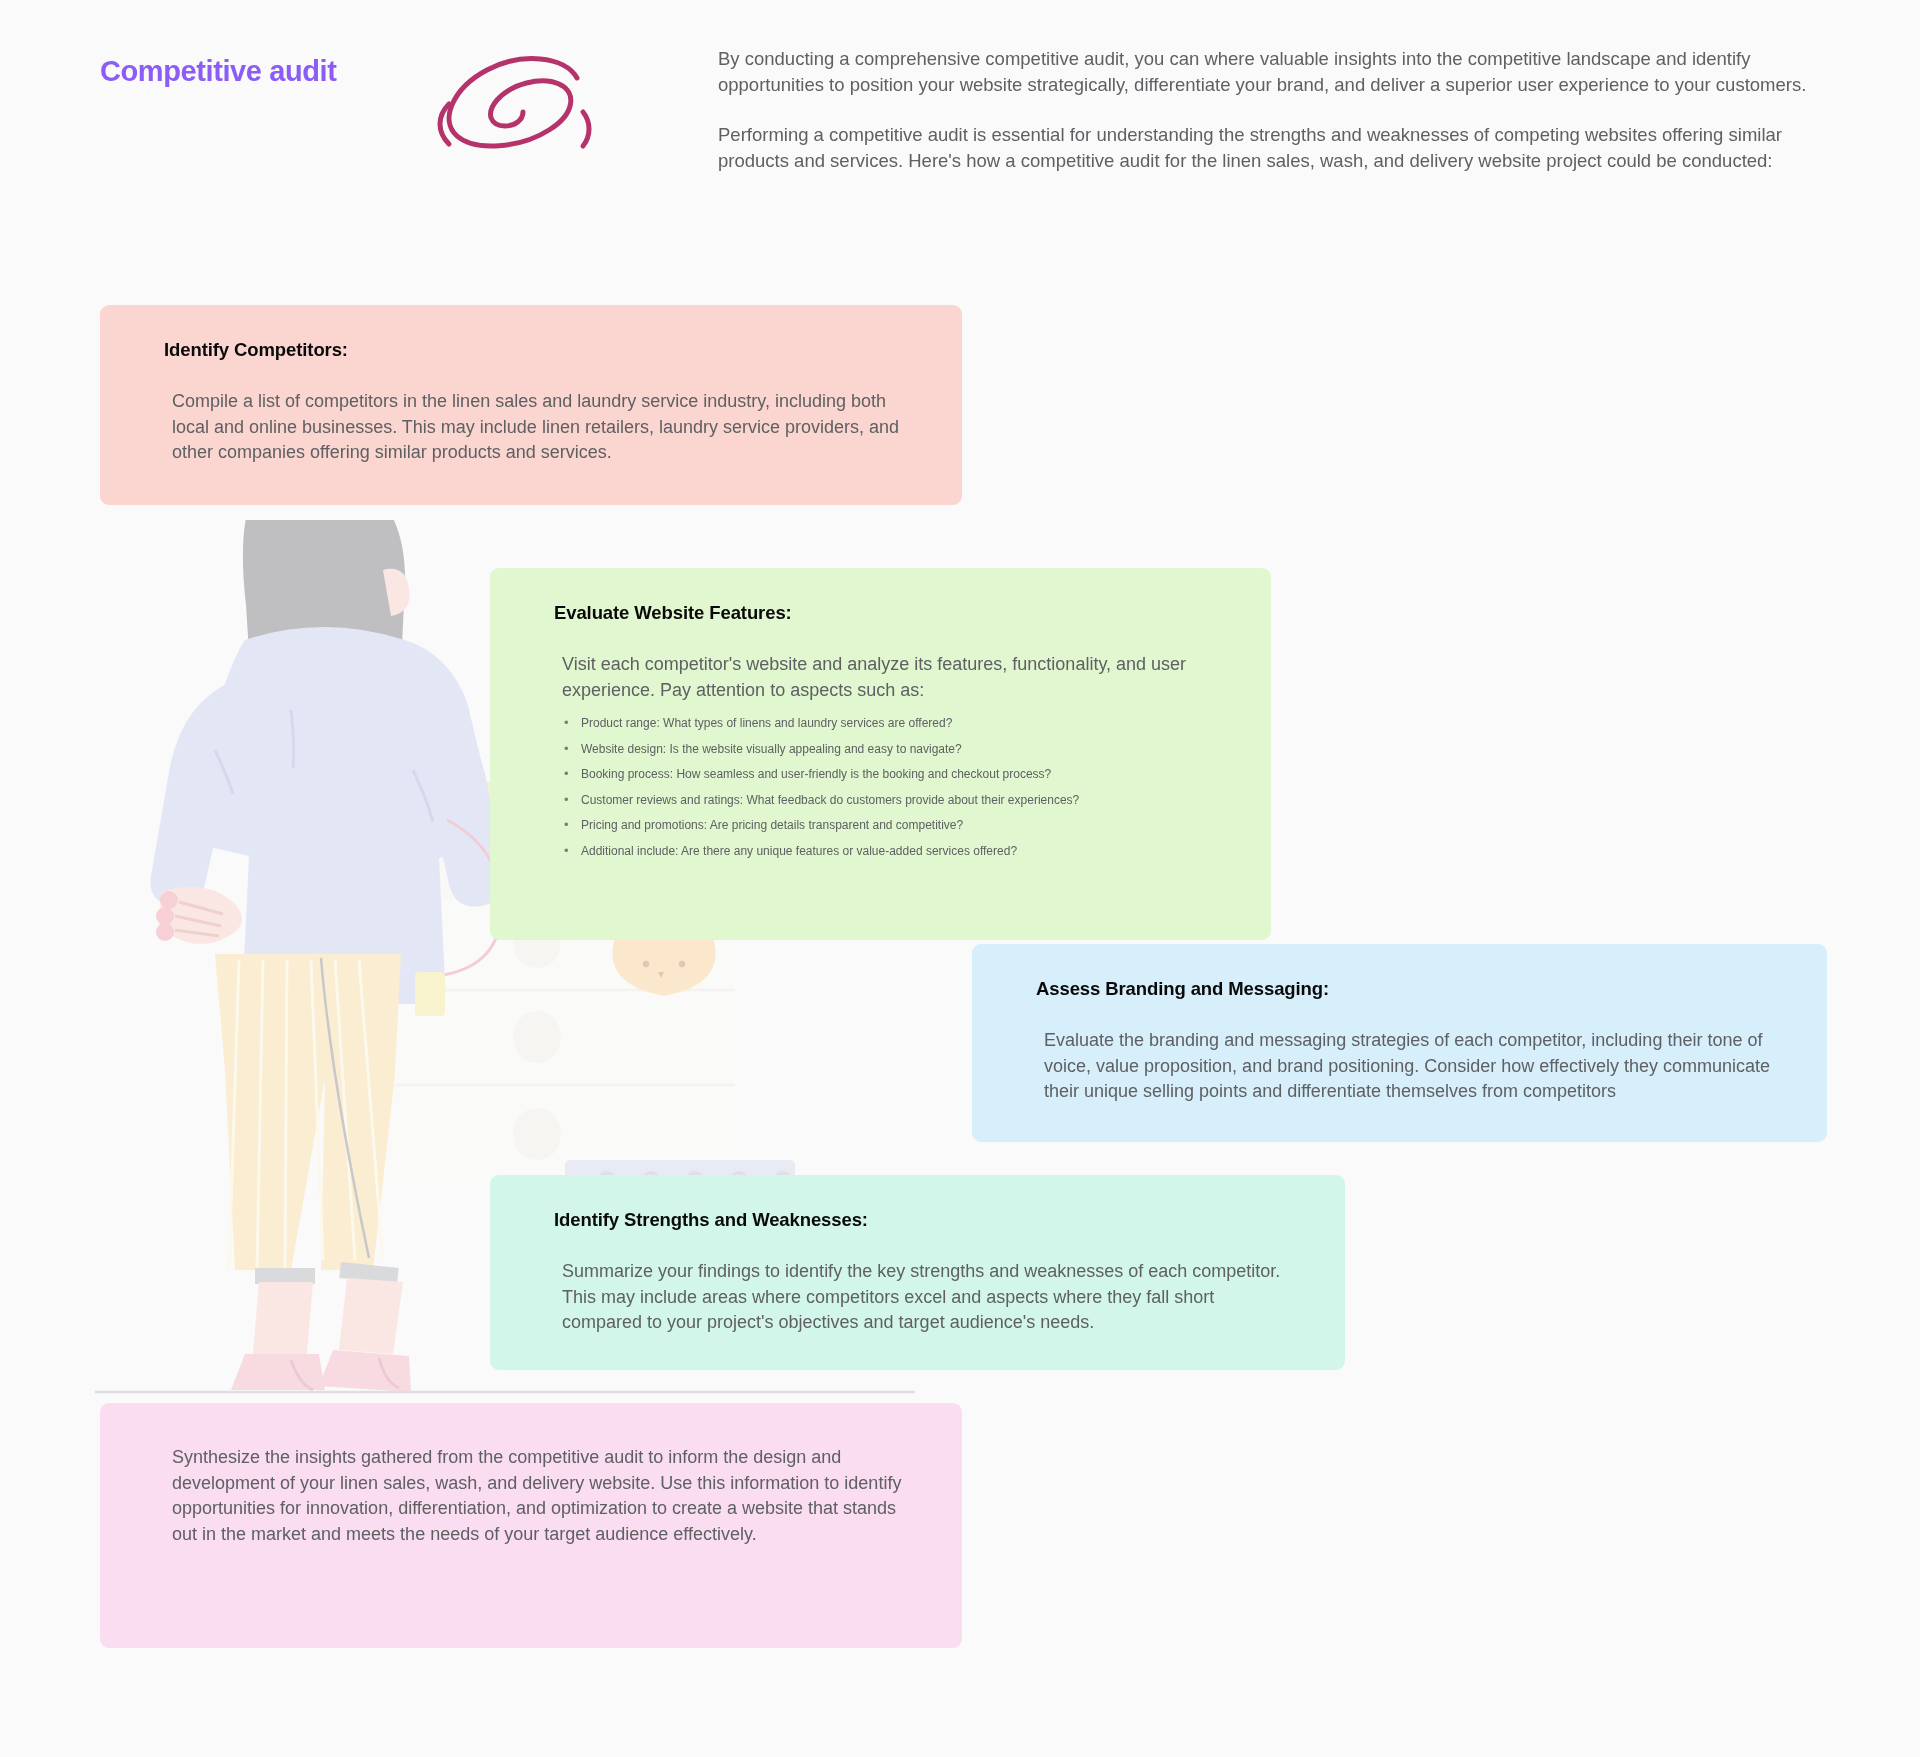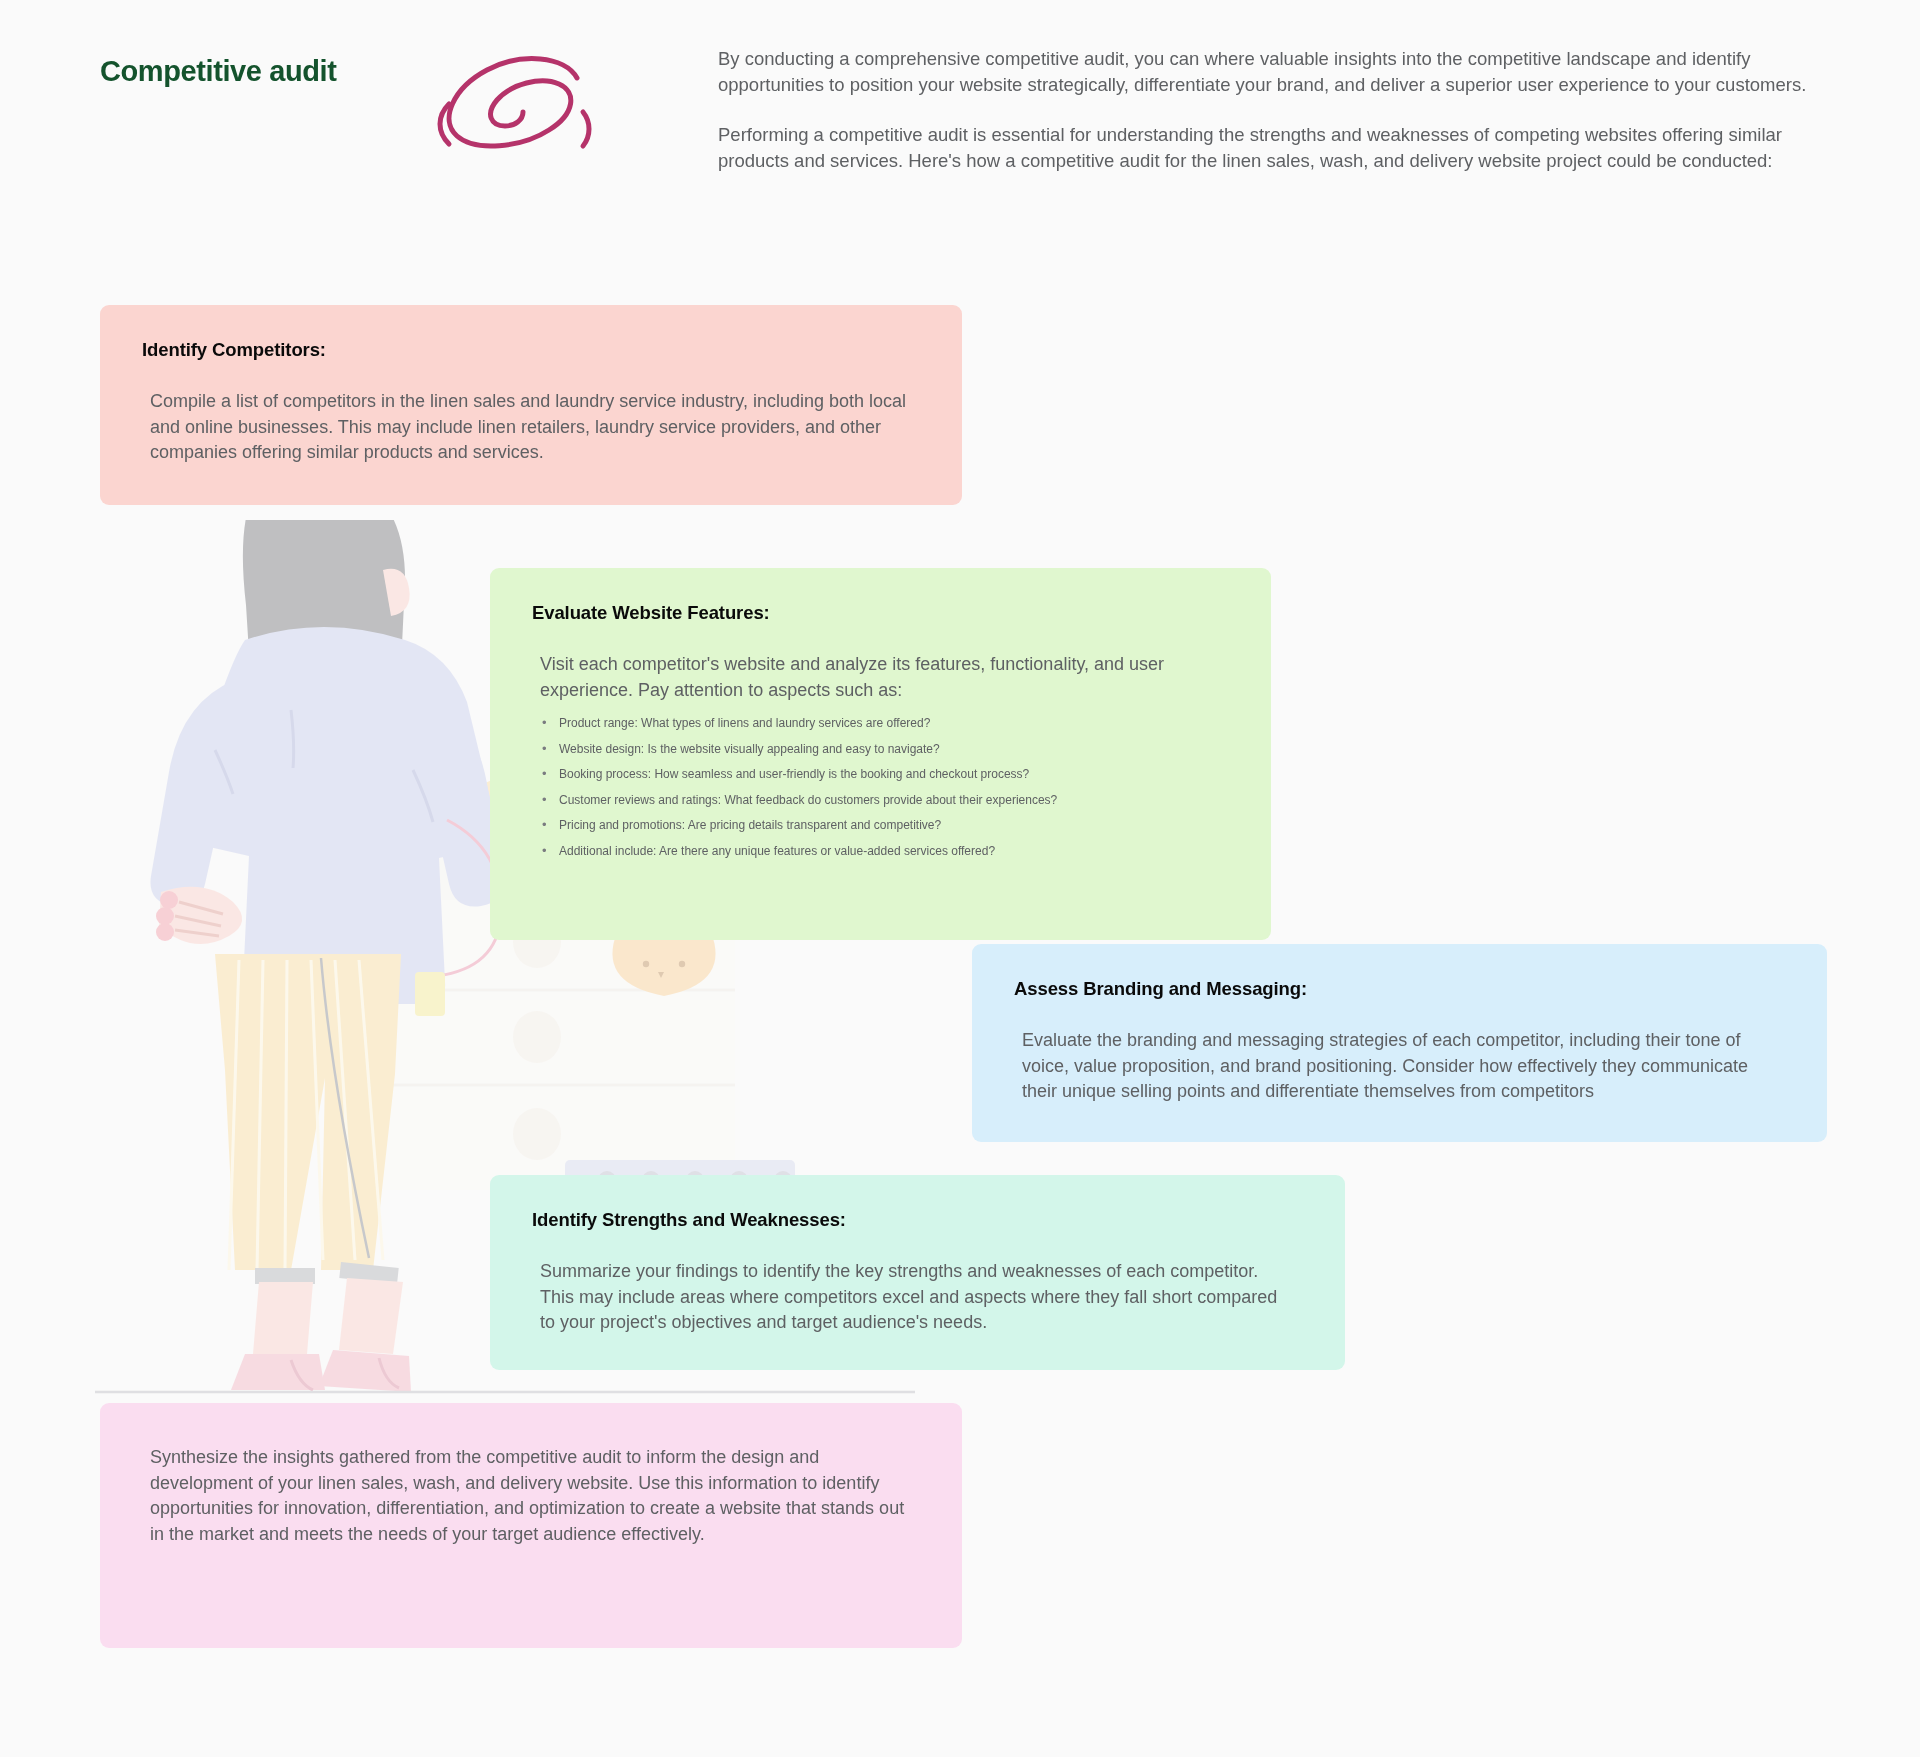--- a/index.html
+++ b/index.html
@@ -38,21 +38,21 @@
     height: 250px;
   }
 
   #page-title {
     position: absolute;
     left: 100px;
     top: 55px;
     font-size: 29px;
     font-weight: 700;
     letter-spacing: -0.4px;
-    color: #14532d;
+    color: #8b5cf6;
   }
 
   #swirl-icon {
     position: absolute;
     left: 425px;
     top: 48px;
     width: 180px;
     height: 120px;
   }
 
@@ -68,21 +68,21 @@
     line-height: 25.5px;
     color: #5E6063;
     margin-bottom: 25px;
   }
   .intro-p:last-child { margin-bottom: 0; }
 
   
   .card {
     position: absolute;
     border-radius: 9px;
-    padding: 34px 42px 34px 42px;
+    padding: 34px 42px 34px 64px;
   }
 
   .card-title {
     font-size: 18.5px;
     font-weight: 700;
     color: #0A0A0A;
     letter-spacing: -0.1px;
     margin-bottom: 28px;
   }
 

